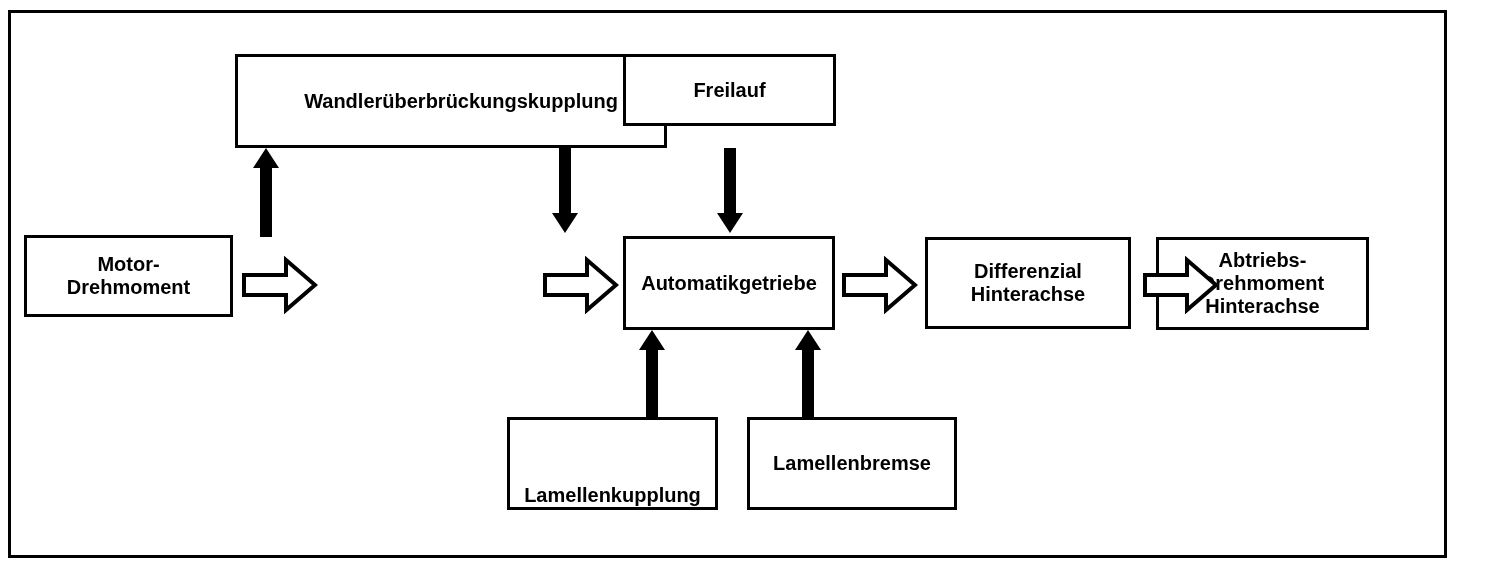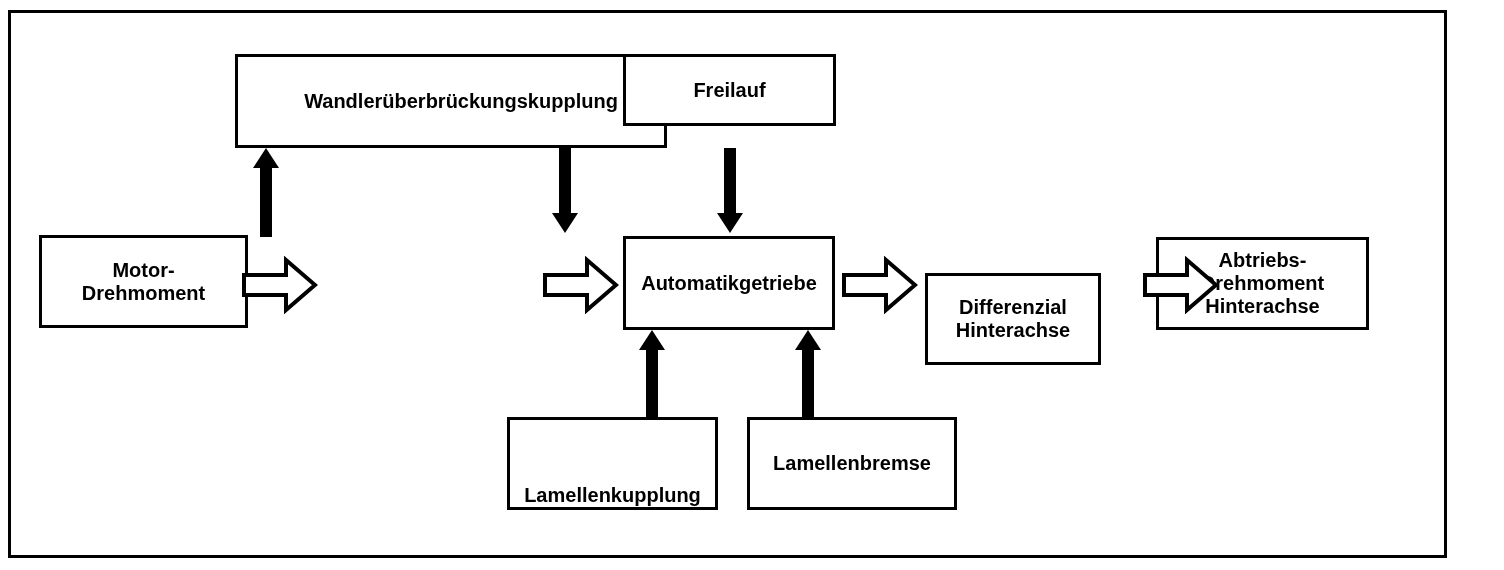--- a/index.html
+++ b/index.html
@@ -36,24 +36,24 @@
   .node .label {
     font-weight: bold;
     font-size: 20px;
     line-height: 23px;
     color: #000000;
     text-align: center;
     white-space: pre-line;
     letter-spacing: 0px;
   }
   
-  .n-motor        { left: 24px;   top: 235px; width: 209px; height: 93px; margin-left: 15px; }
+  .n-motor        { left: 24px;   top: 235px; width: 209px; height: 82px; }
   .n-wandler      { left: 325px;  top: 235px; width: 210px; height: 93px; }
   .n-getriebe     { left: 623px;  top: 236px; width: 212px; height: 94px; }
-  .n-differenzial { left: 925px;  top: 237px; width: 176px; height: 92px; margin-top: 36px; }
+  .n-differenzial { left: 925px;  top: 237px; width: 206px; height: 92px; }
   .n-abtrieb      { left: 1156px; top: 237px; width: 213px; height: 93px; }
   
   .n-wk           { left: 235px;  top: 54px;  width: 432px; height: 94px; padding-left: 20px; }
   .n-freilauf     { left: 623px;  top: 54px;  width: 213px; height: 72px; }
   
   .n-lamkup       { left: 507px;  top: 417px; width: 211px; height: 93px; align-items: flex-end; }
   .n-lambrems     { left: 747px;  top: 417px; width: 210px; height: 93px; }
 
   .arrow { position: absolute; }
   .a1 { left: 242px;  top: 256px; }

